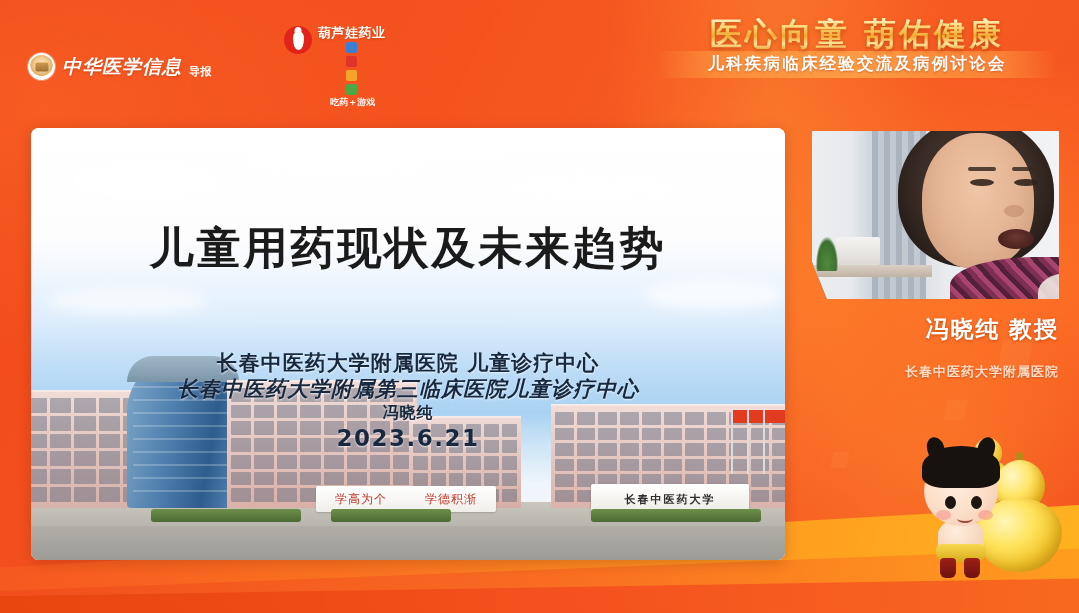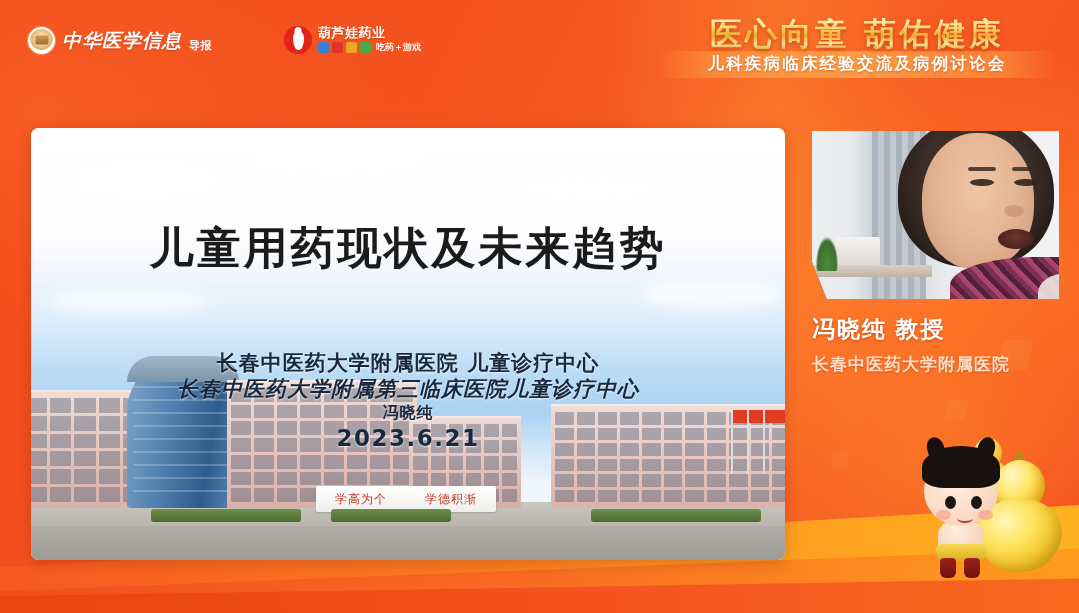--- a/index.html
+++ b/index.html
@@ -115,21 +115,21 @@
     transform: translateX(-50%);
     width: 7px; height: 8px; border-radius: 50%;
     background: #ffffff;
   }
   .hlw-text { display: flex; flex-direction: column; gap: 3px; }
   .hlw-name {
     color: #ffffff; font-size: 13px; font-weight: 700; letter-spacing: .5px;
     white-space: nowrap; line-height: 1;
     text-shadow: 0 1px 2px rgba(120,30,0,.3);
   }
-  .hlw-sub-row { display: flex; align-items: center; gap: 3px; }
+  .hlw-sub-row { display: flex; align-items: center; gap: 3px; flex-direction: column; }
   .hlw-chip { width: 11px; height: 11px; border-radius: 2px; flex: 0 0 auto; }
   .hlw-slogan {
     color: #ffffff; font-size: 9px; font-weight: 700; line-height: 1;
     white-space: nowrap; opacity: .95; margin-left: 2px;
   }
 
   
   .event-head {
     position: absolute; right: 22px; top: 18px;
     z-index: 6; text-align: center; width: 400px;
@@ -350,30 +350,30 @@
     border-radius: 46% 34% 0 0;
   }
   .cam-collar {
     position: absolute; left: 150px; bottom: 0; width: 60px; height: 40px;
     background: #f0e7e0; border-radius: 50% 0 0 0; opacity: .9;
   }
 
   
   .speaker {
     position: absolute; left: 812px; top: 316px; width: 247px;
-    text-align: left; z-index: 6;
+    text-align: right; z-index: 6;
   }
   .speaker-name {
     color: #ffffff; font-size: 23px; font-weight: 700; letter-spacing: 2px;
     line-height: 1.15; white-space: nowrap;
     text-shadow: 0 1px 3px rgba(140,40,0,.5);
   }
   .speaker-org {
-    color: #ffe2cf; font-size: 17px; font-weight: 700; letter-spacing: 1px;
-    margin-top: 11px; white-space: nowrap; opacity: .95;
+    color: #ffe2cf; font-size: 13px; font-weight: 700; letter-spacing: 1px;
+    margin-top: 21px; white-space: nowrap; opacity: .95;
     text-shadow: 0 1px 2px rgba(140,40,0,.4);
   }
 
   
   .mascot {
     position: absolute; left: 916px; top: 432px;
     width: 150px; height: 160px; z-index: 6;
   }
   .gourd-big {
     position: absolute; right: 4px; top: 28px;
@@ -735,20 +735,23 @@
 
       <div class="flagpole" style="left:700px;"></div>
       <div class="flagpole" style="left:716px;"></div>
       <div class="flagpole" style="left:732px;"></div>
 
       <div class="wall-banner">
         <span>学高为个</span>
         <span>学德积渐</span>
       </div>
 
+      <div class="gate-sign">
+        <span>长春中医药大学</span>
+      </div>
 
       <div class="hedge" style="left:120px;width:150px;"></div>
       <div class="hedge" style="left:300px;width:120px;"></div>
       <div class="hedge" style="left:560px;width:170px;"></div>
     </div>
 
     <div class="slide-title">儿童用药现状及未来趋势</div>
 
     <div class="slide-sub">
       <div class="l l1">长春中医药大学附属医院 儿童诊疗中心</div>

